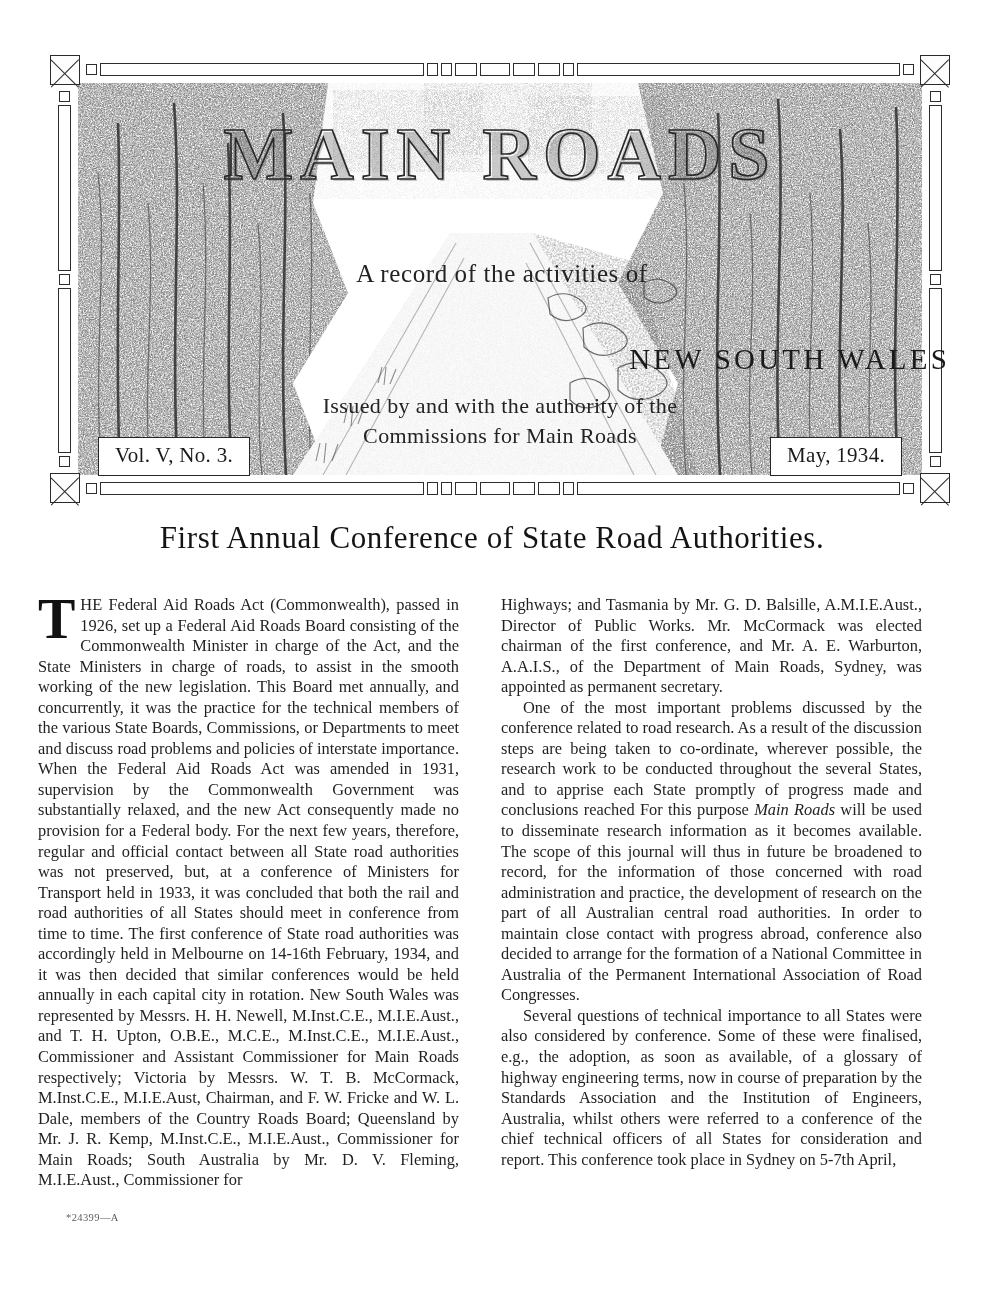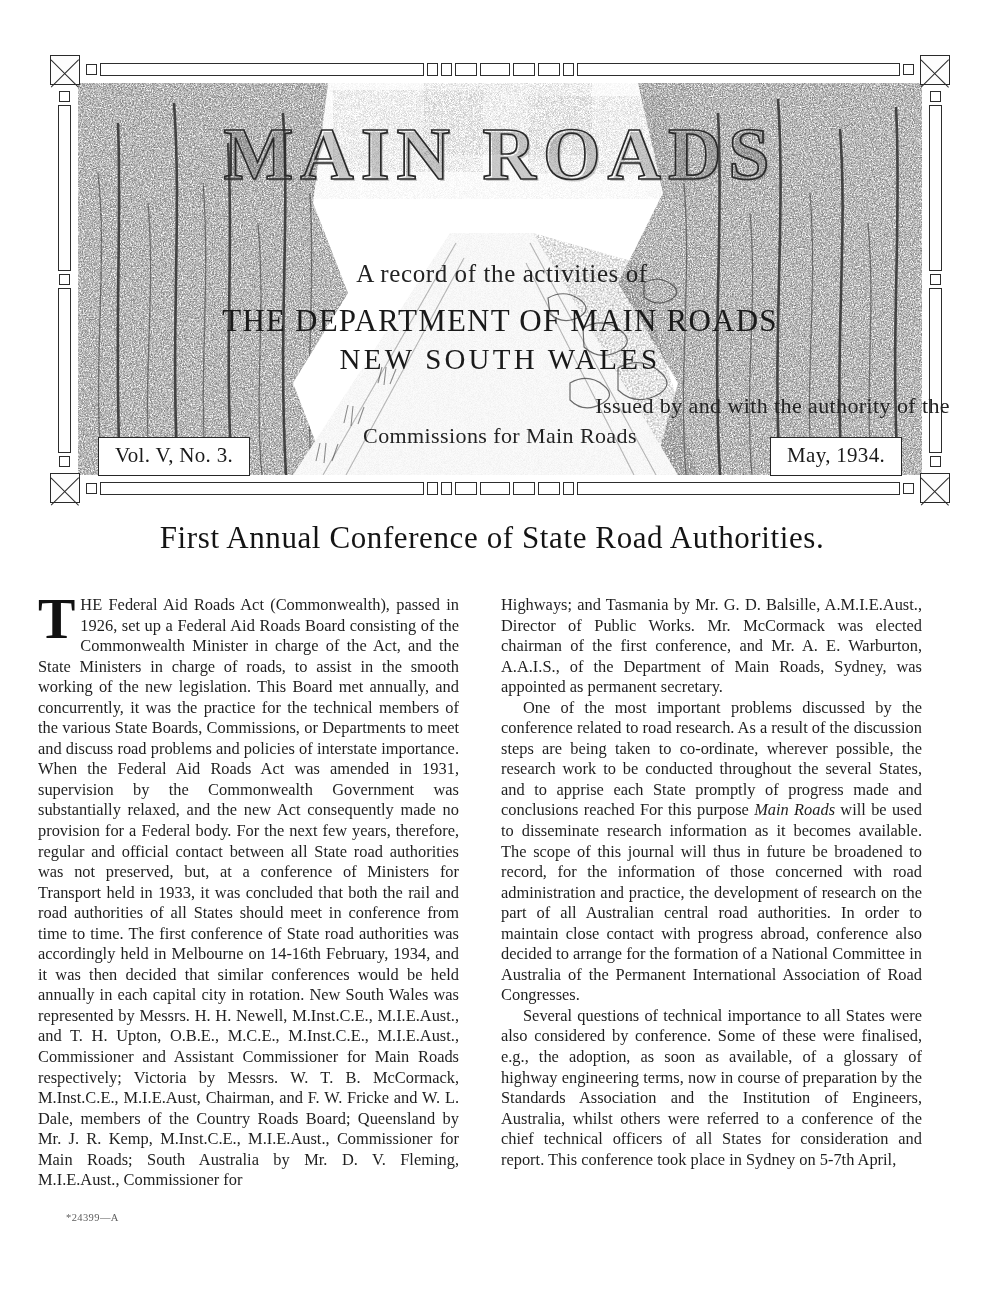--- a/index.html
+++ b/index.html
@@ -157,30 +157,30 @@
     text-align: center;
     font-size: 31px;
     letter-spacing: 1.2px;
     color: #1a1a1a;
     white-space: nowrap;
   }
   .mh-state {
     position: absolute;
     left: 0; right: 0;
     top: 288px;
-    text-align: center;
+    text-align: right;
     font-size: 29px;
     letter-spacing: 3.2px;
     color: #1a1a1a;
   }
   .mh-issued {
     position: absolute;
     left: 0; right: 0;
     top: 338px;
-    text-align: right;
+    text-align: center;
     font-size: 22px;
     letter-spacing: 0.4px;
     color: #232323;
   }
   .mh-commissioner {
     position: absolute;
     left: 0; right: 0;
     top: 368px;
     text-align: center;
     font-size: 22px;
@@ -417,21 +417,20 @@
     <span class="nub"></span>
   </div>
 
   <div class="corner tl"></div>
   <div class="corner tr"></div>
   <div class="corner bl"></div>
   <div class="corner br"></div>
 
   <div class="mh-title">MAIN ROADS</div>
   <div class="mh-sub1">A record of the activities of</div>
-  <div class="mh-dept">THE DEPARTMENT OF MAIN ROADS</div>
   <div class="mh-state">NEW SOUTH WALES</div>
   <div class="mh-issued">Issued by and with the authority of the</div>
   <div class="mh-commissioner">Commissions for Main Roads</div>
 
   <div class="volbox">Vol. V, No. 3.</div>
   <div class="datebox">May, 1934.</div>
 </div>
 
 <div class="headline">First Annual Conference of State Road Authorities.</div>
 

